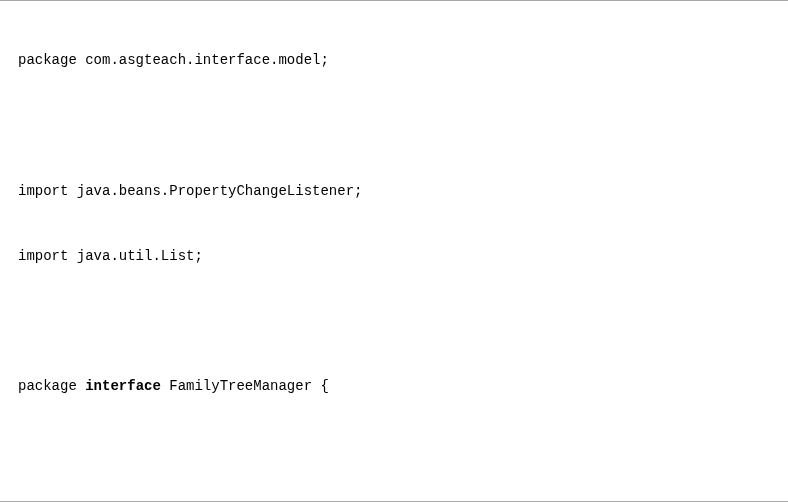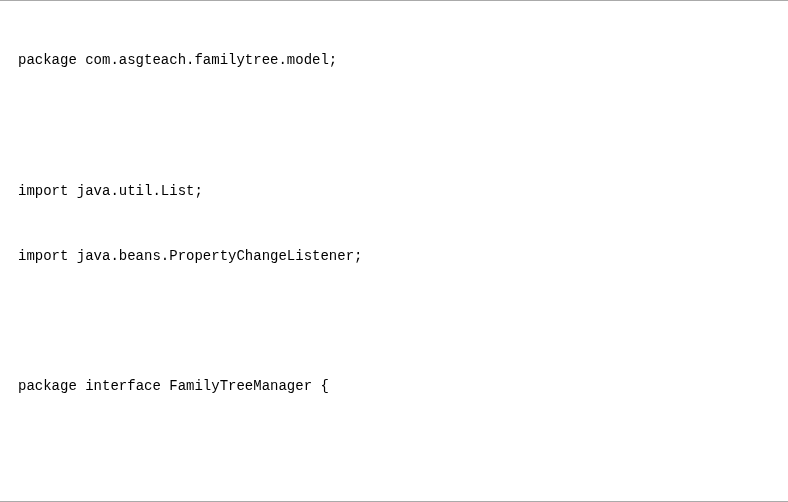--- a/index.html
+++ b/index.html
@@ -20,34 +20,34 @@
       border-bottom: 1px solid #aaa;
     }
     .code-block {
       white-space: pre;
       font-variant-ligatures: none;
     }
     .line {
       display: block;
     }
     .keyword-bold {
-      font-weight: normal;
+      font-weight: bold;
     }
     .blank {
       height: 1.55em;
     }
   </style>
 </head>
 <body>
 
 <div class="code-block">
-  <span class="line">package com.asgteach.familytree.model;</span>
+  <span class="line">package com.asgteach.interface.model;</span>
   <span class="line blank"></span>
+  <span class="line">import java.beans.PropertyChangeListener;</span>
   <span class="line">import java.util.List;</span>
-  <span class="line">import java.beans.PropertyChangeListener;</span>
   <span class="line blank"></span>
   <span class="line"><span>package </span><span class="keyword-bold">interface</span><span> FamilyTreeManager {</span></span>
   <span class="line blank"></span>
   
   
   
   
   
   
   

